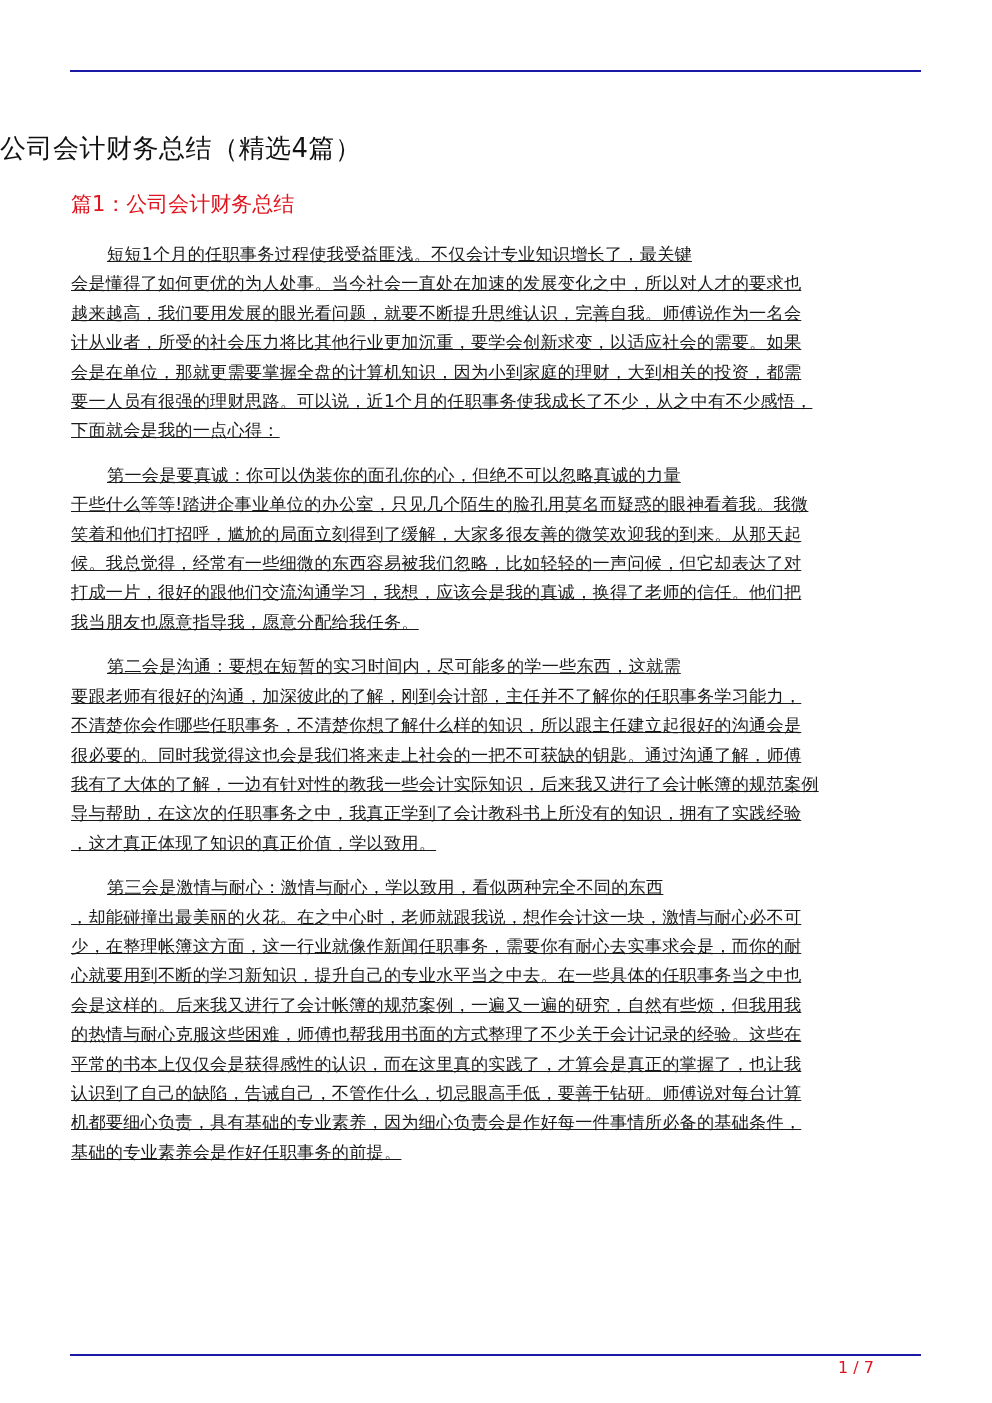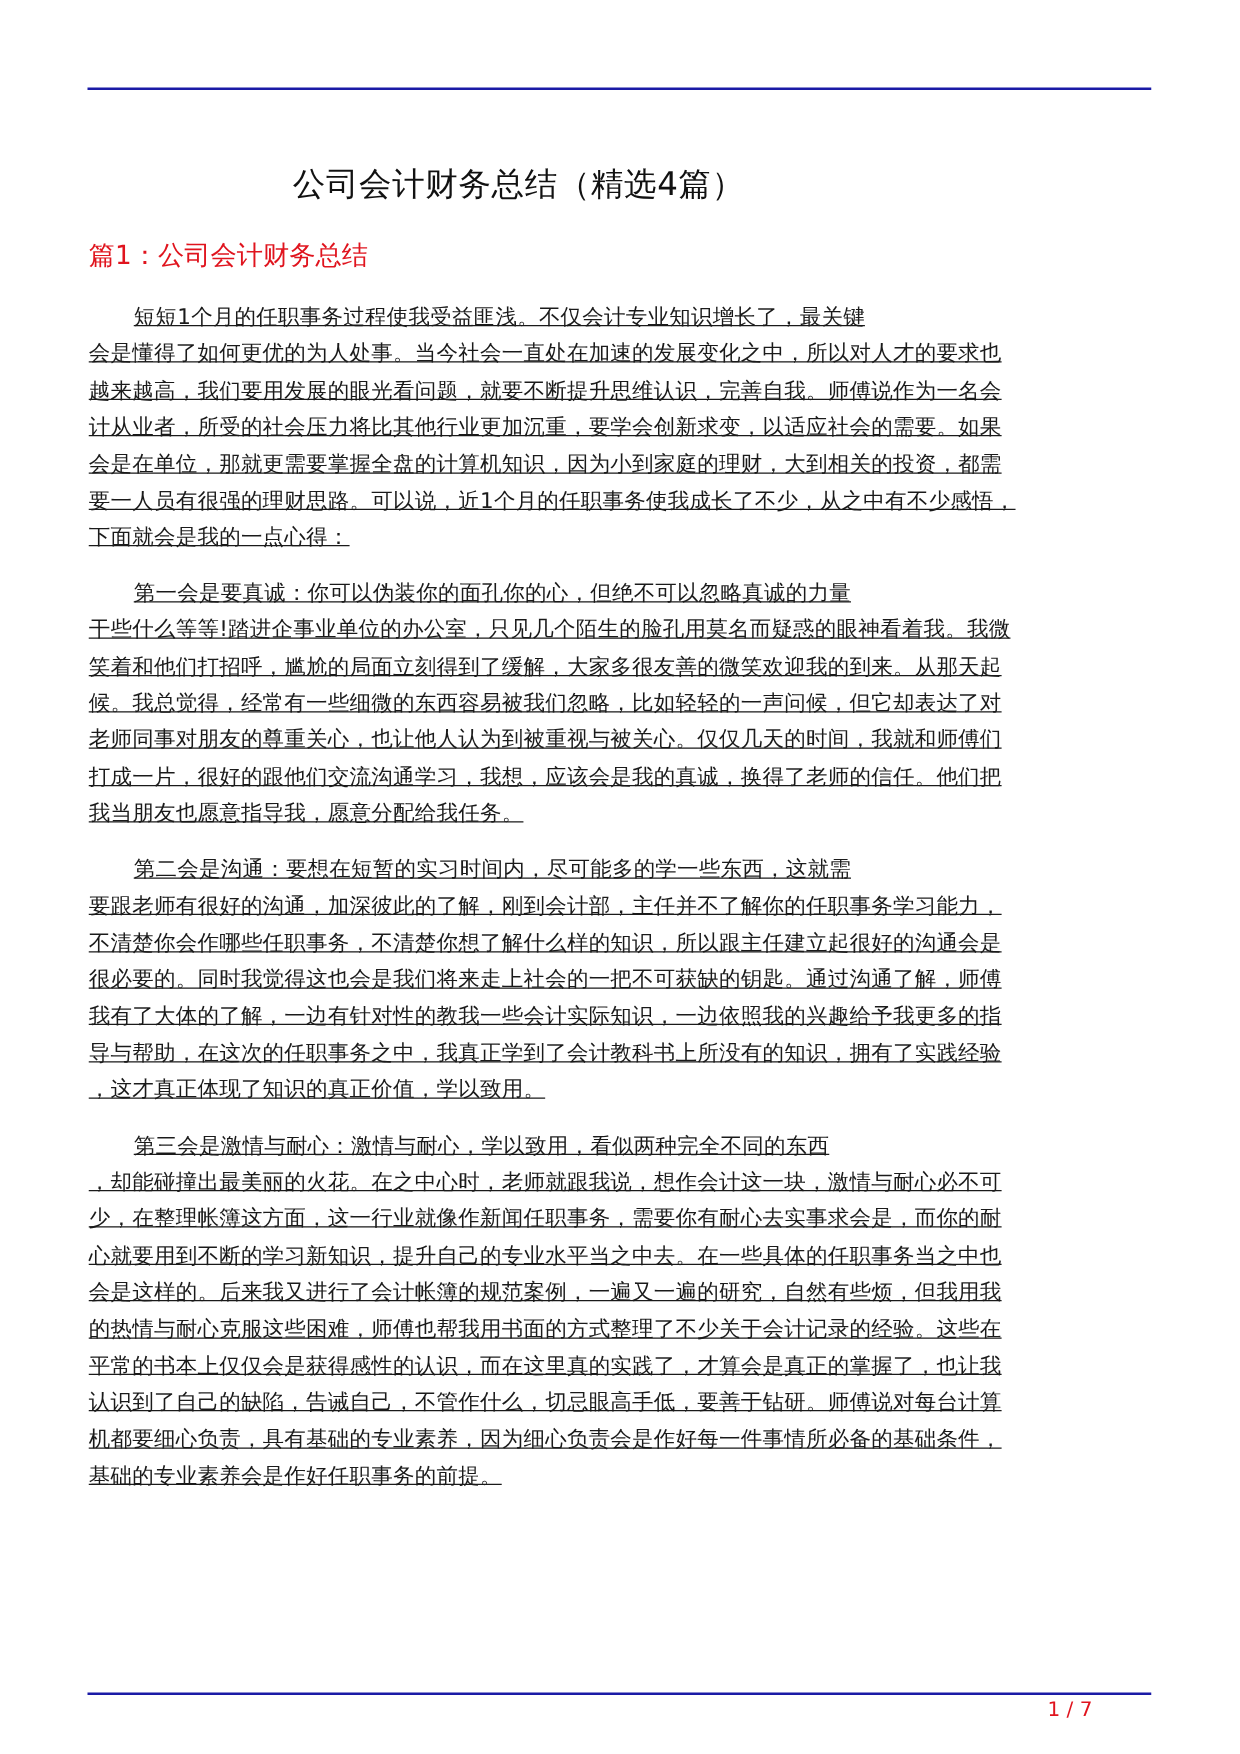--- a/index.html
+++ b/index.html
@@ -1,21 +1,21 @@
 <!DOCTYPE html>
 <html><head>
 <meta charset="utf-8">
 <style>
   html, body { margin: 0; padding: 0; background: #ffffff; }
   body { width: 992px; height: 1403px; position: relative; overflow: hidden;
          font-family: "DejaVu Sans", "Liberation Sans", sans-serif; color: #1a1a1a; }
   .rule { position: absolute; left: 70px; width: 851px; height: 2px; background: #1a1aa6; }
   .rule.top { top: 70px; }
   .rule.bottom { top: 1354px; }
-  .title { position: absolute; top: 128px; left: 0; width: 830px; text-align: center;
+  .title { position: absolute; top: 128px; left: 0; width: 830px; 
            font-size: 26px; line-height: 40px; color: #111; letter-spacing: 0.5px; }
   .section-heading { position: absolute; top: 188px; left: 71px; font-size: 21px; line-height: 32px;
                      color: #e0141e; }
   .content { position: absolute; left: 71px; width: 850px; top: 240px; text-decoration: underline; }
   .para { margin: 0 0 15px 0; font-size: 17.2px; line-height: 29.4px; text-align: justify;
           text-indent: 2em; letter-spacing: 0.2px; }
   .line { display: block; white-space: nowrap; }
   .line.first { padding-left: 36px; }
   .pager { position: absolute; top: 1358px; left: 838px; font-size: 16px; line-height: 20px;
            color: #e0141e; }
@@ -37,30 +37,29 @@
     <span class="line">计从业者，所受的社会压力将比其他行业更加沉重，要学会创新求变，以适应社会的需要。如果</span>
     <span class="line">会是在单位，那就更需要掌握全盘的计算机知识，因为小到家庭的理财，大到相关的投资，都需</span>
     <span class="line">要一人员有很强的理财思路。可以说，近1个月的任职事务使我成长了不少，从之中有不少感悟，</span>
     <span class="line">下面就会是我的一点心得：</span>
   </p>
   <p class="para" style="text-indent:0">
     <span class="line first">第一会是要真诚：你可以伪装你的面孔你的心，但绝不可以忽略真诚的力量</span>
     <span class="line">干些什么等等!踏进企事业单位的办公室，只见几个陌生的脸孔用莫名而疑惑的眼神看着我。我微</span>
     <span class="line">笑着和他们打招呼，尴尬的局面立刻得到了缓解，大家多很友善的微笑欢迎我的到来。从那天起</span>
     <span class="line">候。我总觉得，经常有一些细微的东西容易被我们忽略，比如轻轻的一声问候，但它却表达了对</span>
-    <span class="line">老师同事对朋友的尊重关心，也让他人认为到被重视与被关心。仅仅几天的时间，我就和师傅们</span>
     <span class="line">打成一片，很好的跟他们交流沟通学习，我想，应该会是我的真诚，换得了老师的信任。他们把</span>
     <span class="line">我当朋友也愿意指导我，愿意分配给我任务。</span>
   </p>
   <p class="para" style="text-indent:0">
     <span class="line first">第二会是沟通：要想在短暂的实习时间内，尽可能多的学一些东西，这就需</span>
     <span class="line">要跟老师有很好的沟通，加深彼此的了解，刚到会计部，主任并不了解你的任职事务学习能力，</span>
     <span class="line">不清楚你会作哪些任职事务，不清楚你想了解什么样的知识，所以跟主任建立起很好的沟通会是</span>
     <span class="line">很必要的。同时我觉得这也会是我们将来走上社会的一把不可获缺的钥匙。通过沟通了解，师傅</span>
-    <span class="line">我有了大体的了解，一边有针对性的教我一些会计实际知识，一边依照我的兴趣给予我更多的指</span>
+    <span class="line">我有了大体的了解，一边有针对性的教我一些会计实际知识，后来我又进行了会计帐簿的规范案例</span>
     <span class="line">导与帮助，在这次的任职事务之中，我真正学到了会计教科书上所没有的知识，拥有了实践经验</span>
     <span class="line">，这才真正体现了知识的真正价值，学以致用。</span>
   </p>
   <p class="para" style="text-indent:0">
     <span class="line first">第三会是激情与耐心：激情与耐心，学以致用，看似两种完全不同的东西</span>
     <span class="line">，却能碰撞出最美丽的火花。在之中心时，老师就跟我说，想作会计这一块，激情与耐心必不可</span>
     <span class="line">少，在整理帐簿这方面，这一行业就像作新闻任职事务，需要你有耐心去实事求会是，而你的耐</span>
     <span class="line">心就要用到不断的学习新知识，提升自己的专业水平当之中去。在一些具体的任职事务当之中也</span>
     <span class="line">会是这样的。后来我又进行了会计帐簿的规范案例，一遍又一遍的研究，自然有些烦，但我用我</span>
     <span class="line">的热情与耐心克服这些困难，师傅也帮我用书面的方式整理了不少关于会计记录的经验。这些在</span>

